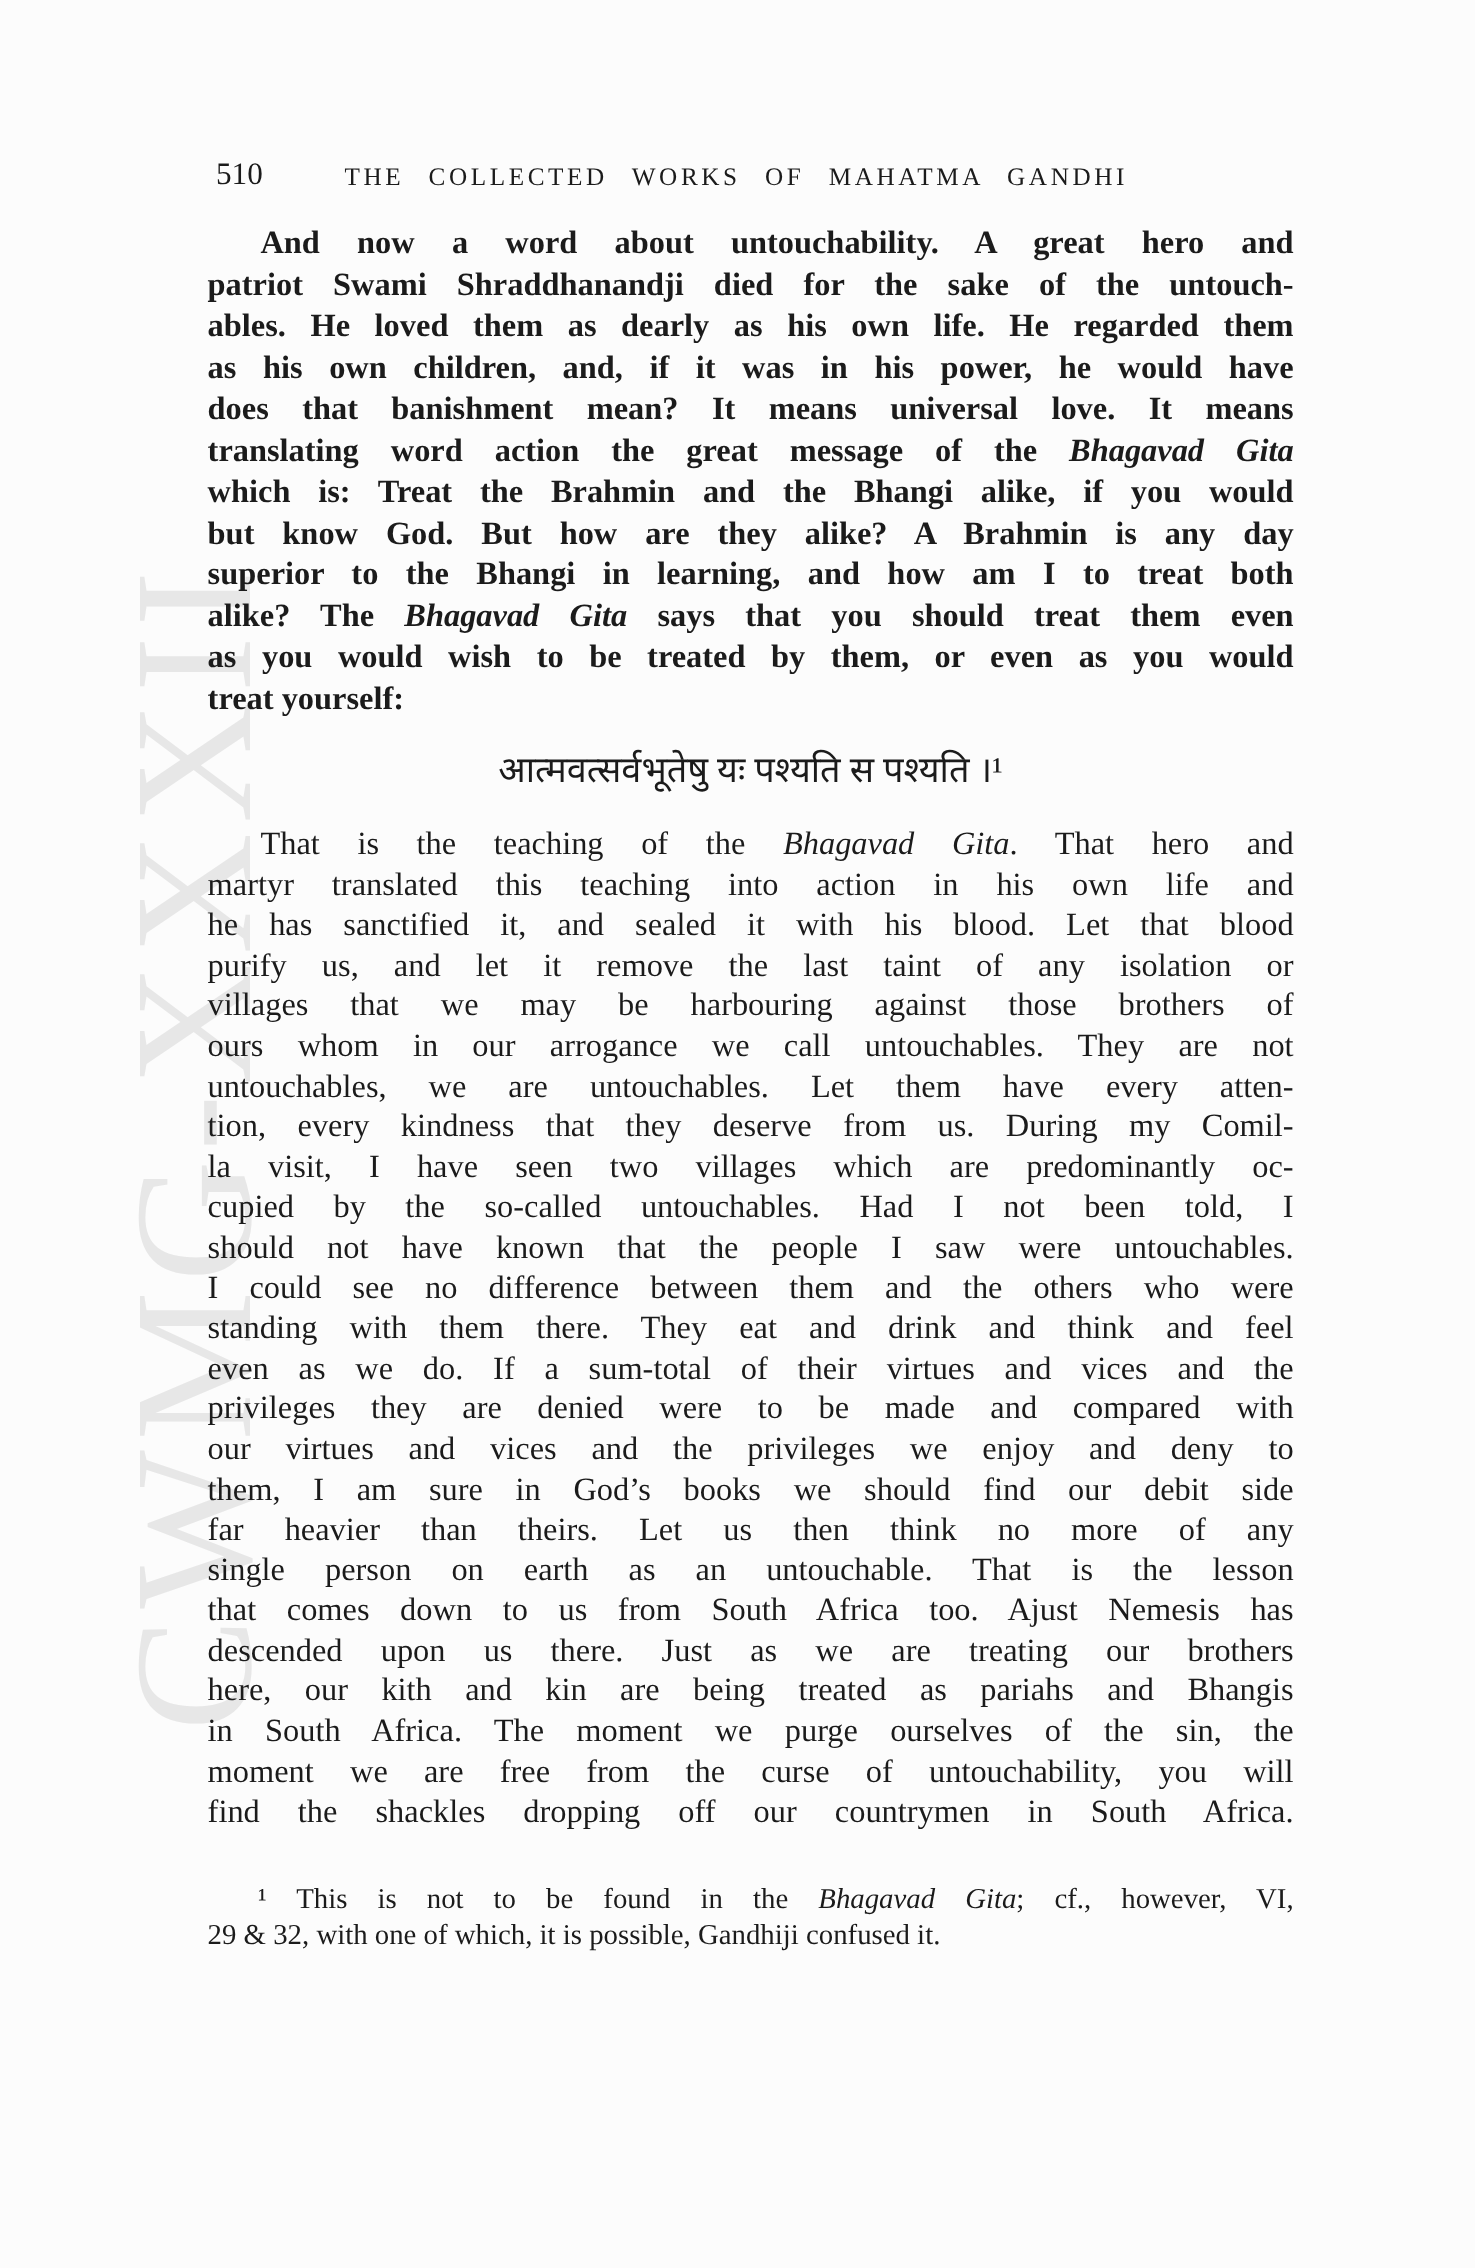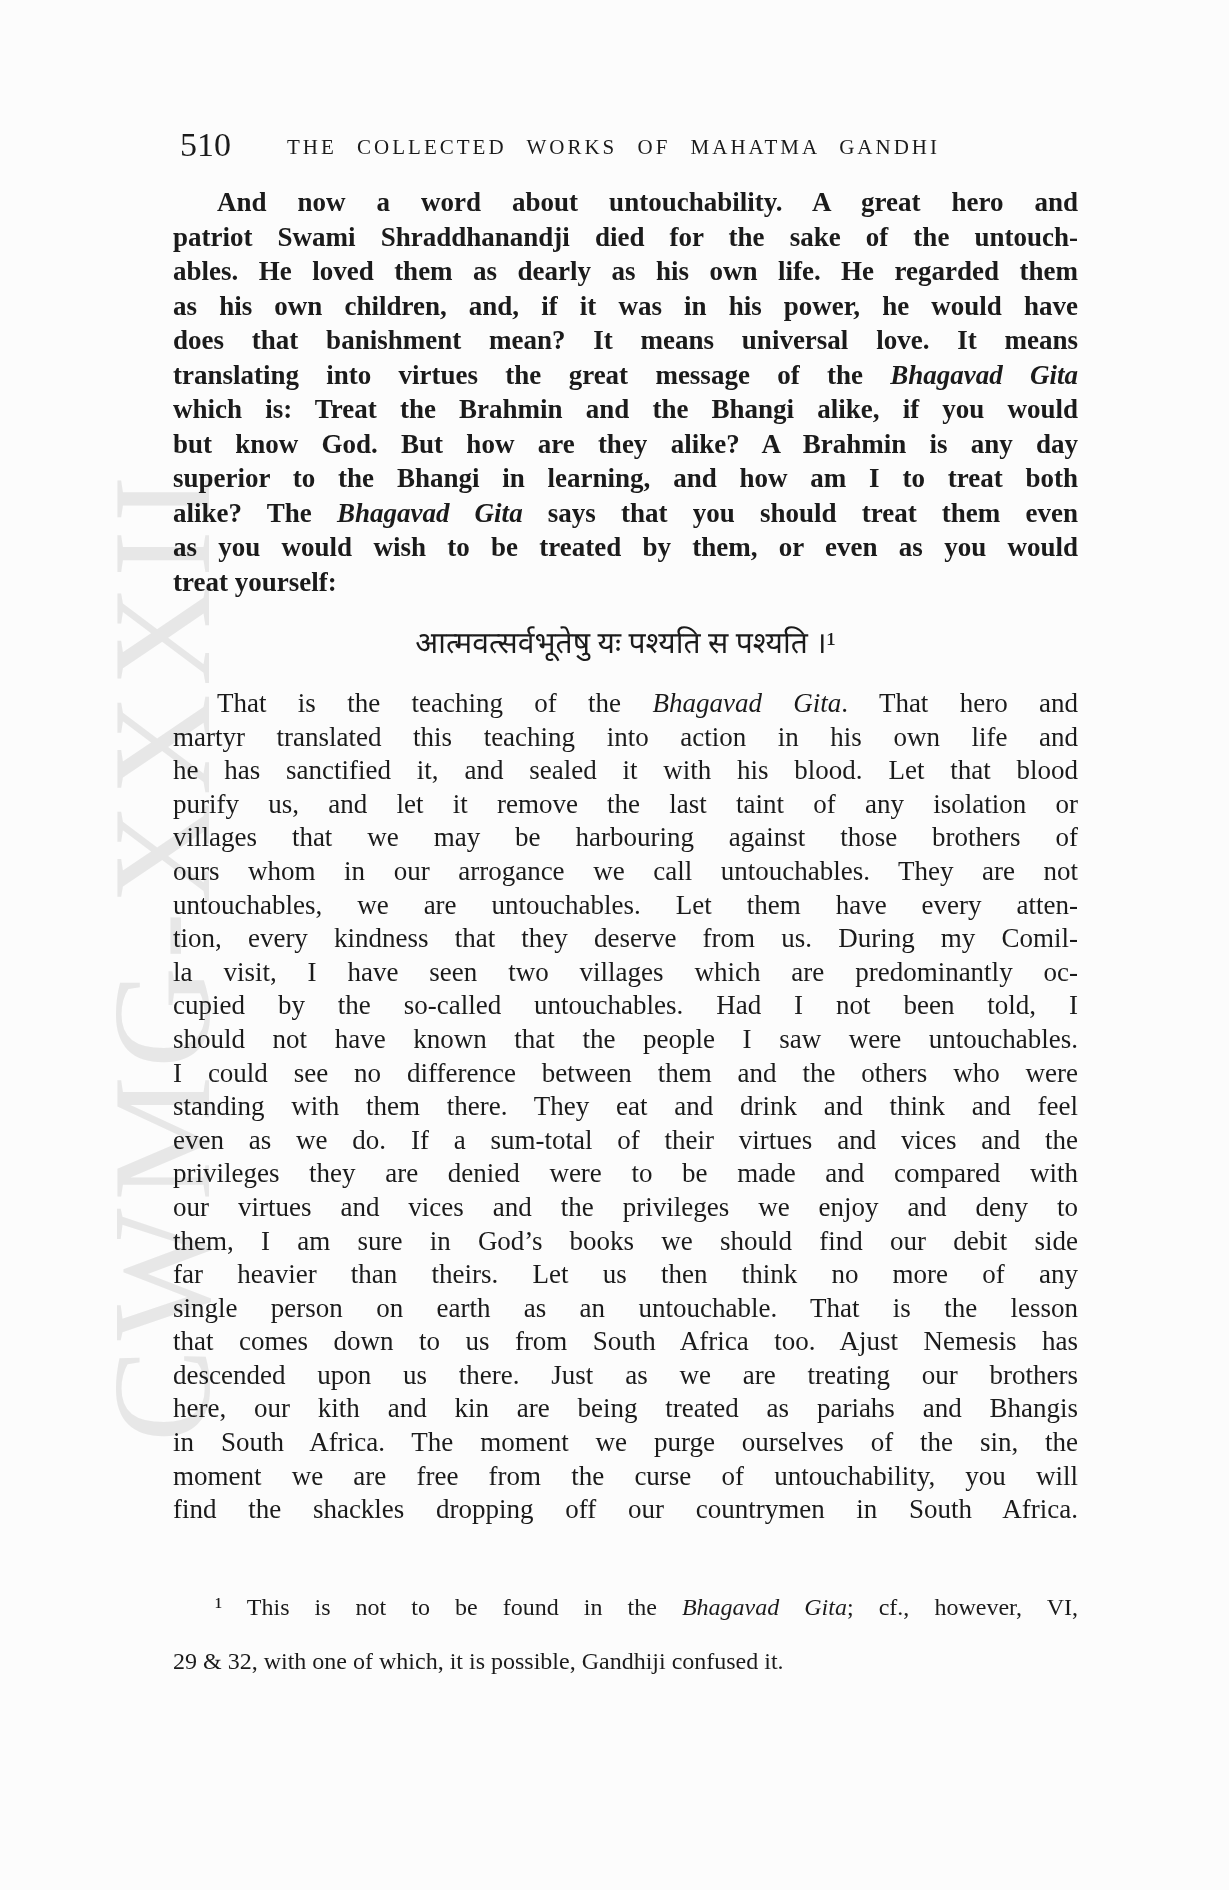--- a/index.html
+++ b/index.html
@@ -38,21 +38,21 @@
     left: 173px;
     top: 130px;
     width: 905px;
     height: 34px;
     z-index: 1;
   }
   .pagenum {
     position: absolute;
     left: 7px;
     top: 0;
-    font-size: 34px;
+    font-size: 26px;
     line-height: 30px;
   }
   .running-title {
     position: absolute;
     left: 114px;
     top: 4px;
     font-size: 21px;
     line-height: 26px;
     letter-spacing: 3px;
     word-spacing: 12px;
@@ -88,21 +88,20 @@
     font-size: 30px;
     line-height: 42px;
     z-index: 1;
   }
   
   .footnote { top: 1568px; }
   .footnote .line {
     font-size: 24px;
     height: 30px;
     line-height: 30px;
-    margin-top: 24px;
   }
   .footnote .line:first-child { text-indent: 42px; }
   .footnote .line:last-child { text-align-last: left; }
   i { font-style: italic; }
 </style>
 </head>
 <body>
 
 <div class="page">
 
@@ -112,21 +111,21 @@
     <span class="pagenum">510</span>
     <span class="running-title">THE COLLECTED WORKS OF MAHATMA GANDHI</span>
   </div>
 
   <div class="textblock para1">
       <div class="line"><span>And now a word about untouchability. A great hero and</span></div>
       <div class="line"><span>patriot Swami Shraddhanandji died for the sake of the untouch-</span></div>
       <div class="line"><span>ables. He loved them as dearly as his own life. He regarded them</span></div>
       <div class="line"><span>as his own children, and, if it was in his power, he would have</span></div>
       <div class="line"><span>does that banishment mean? It means universal love. It means</span></div>
-      <div class="line"><span>translating into virtues the great message of the </span><i>Bhagavad Gita</i></div>
+      <div class="line"><span>translating word action the great message of the </span><i>Bhagavad Gita</i></div>
       <div class="line"><span>which is: Treat the Brahmin and the Bhangi alike, if you would</span></div>
       <div class="line"><span>but know God. But how are they alike? A Brahmin is any day</span></div>
       <div class="line"><span>superior to the Bhangi in learning, and how am I to treat both</span></div>
       <div class="line"><span>alike? The </span><i>Bhagavad Gita</i><span> says that you should treat them even</span></div>
       <div class="line"><span>as you would wish to be treated by them, or even as you would</span></div>
       <div class="line"><span>treat yourself:</span></div>
     </div>
 
   <div class="verse">आत्मवत्सर्वभूतेषु यः पश्यति स पश्यति ।¹</div>
 

